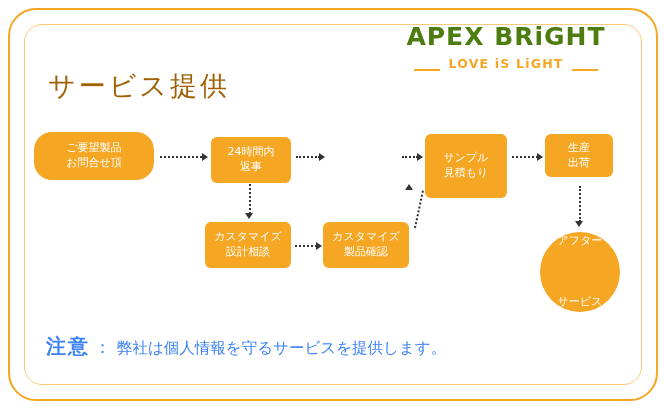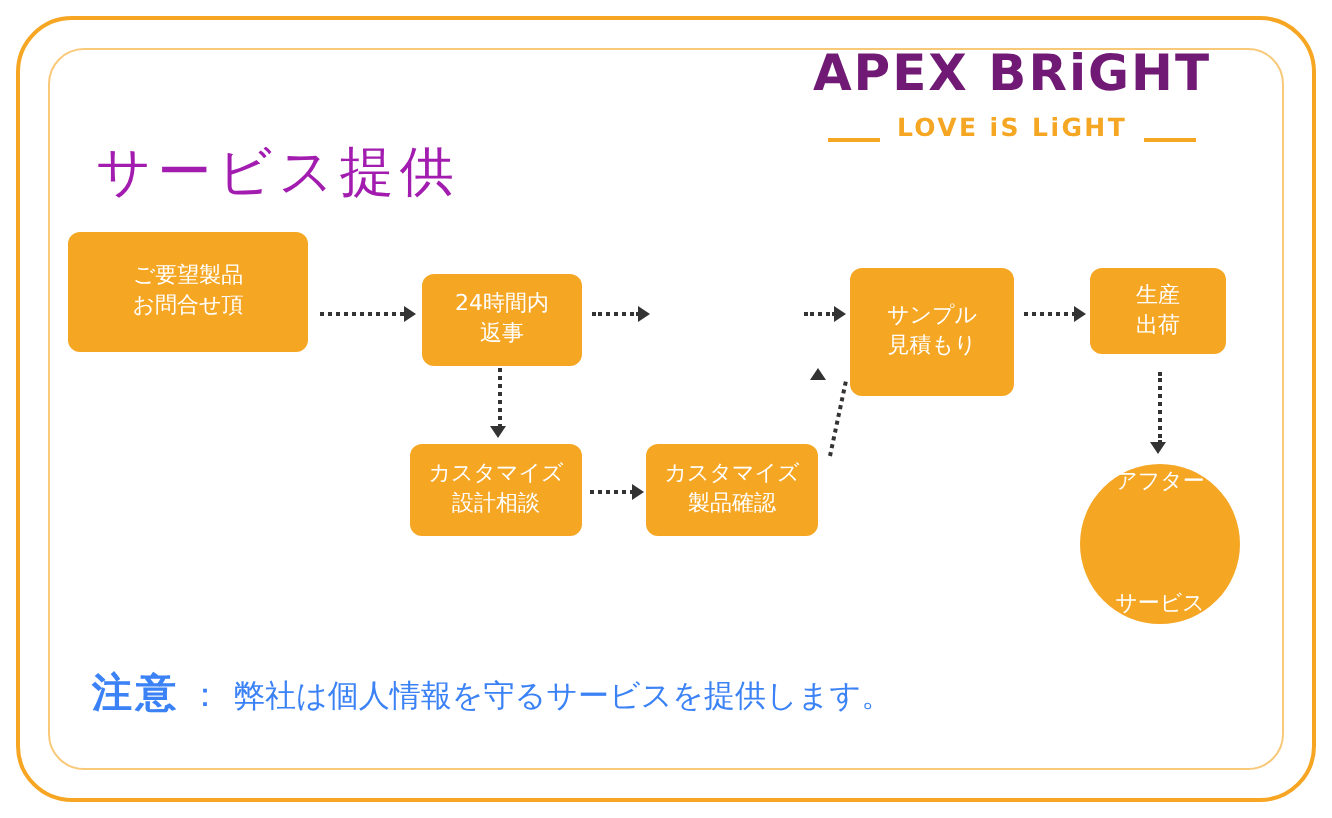--- a/index.html
+++ b/index.html
@@ -49,21 +49,21 @@
     right: 40px;
     top: 24px;
     text-align: center;
     width: 240px;
   }
   .brand-name {
     font-family: "DejaVu Sans", sans-serif;
     font-size: 25px;
     font-weight: bold;
     letter-spacing: 1px;
-    color: #701a75;
+    color: #4d7c0f;
     line-height: 1;
     white-space: nowrap;
   }
   .brand-tagline-row {
     display: flex;
     align-items: flex-end;
     justify-content: center;
     gap: 8px;
     margin-top: 7px;
   }
@@ -80,21 +80,21 @@
     color: #f5a623;
     white-space: nowrap;
   }
 
   
   .page-title {
     position: absolute;
     left: 48px;
     top: 68px;
     font-size: 27px;
-    color: #a21caf;
+    color: #a16207;
     letter-spacing: 3px;
     font-family: "DejaVu Sans", sans-serif;
   }
 
   
   .node {
     position: absolute;
     background: #f5a623;
     color: #ffffff;
     border-radius: 6px;
@@ -190,21 +190,21 @@
     <div class="brand-name">APEX BRiGHT</div>
     <div class="brand-tagline-row">
       <div class="brand-rule"></div>
       <div class="brand-tagline">LOVE iS LiGHT</div>
       <div class="brand-rule"></div>
     </div>
   </div>
 
   <div class="page-title">サービス提供</div>
 
-  <div class="node" style="left:34px; top:116px; width:120px; height:60px;">
+  <div class="node" style="left:34px; top:132px; width:120px; height:48px;border-radius:18px;">
     <span>ご要望製品</span>
     <span>お問合せ頂</span>
   </div>
 
   <div class="node" style="left:211px; top:137px; width:80px; height:46px;justify-content:center;">
     <span>24時間内</span>
     <span>返事</span>
   </div>
 
 

